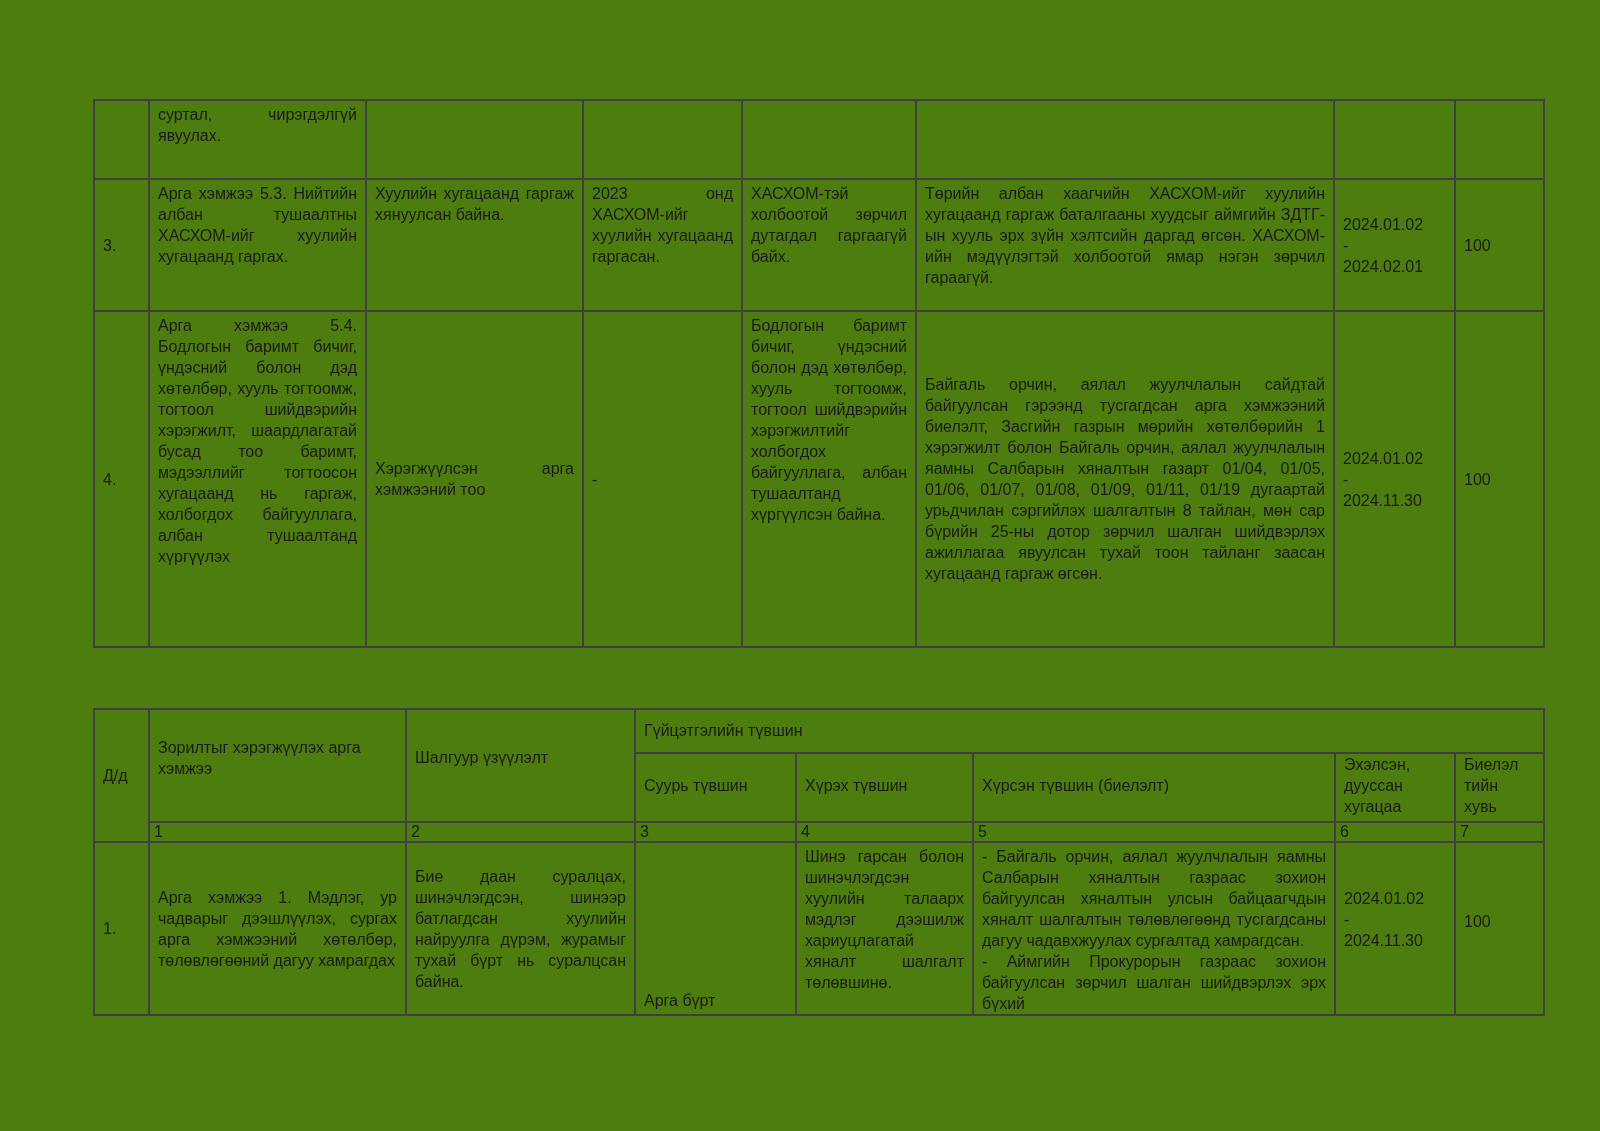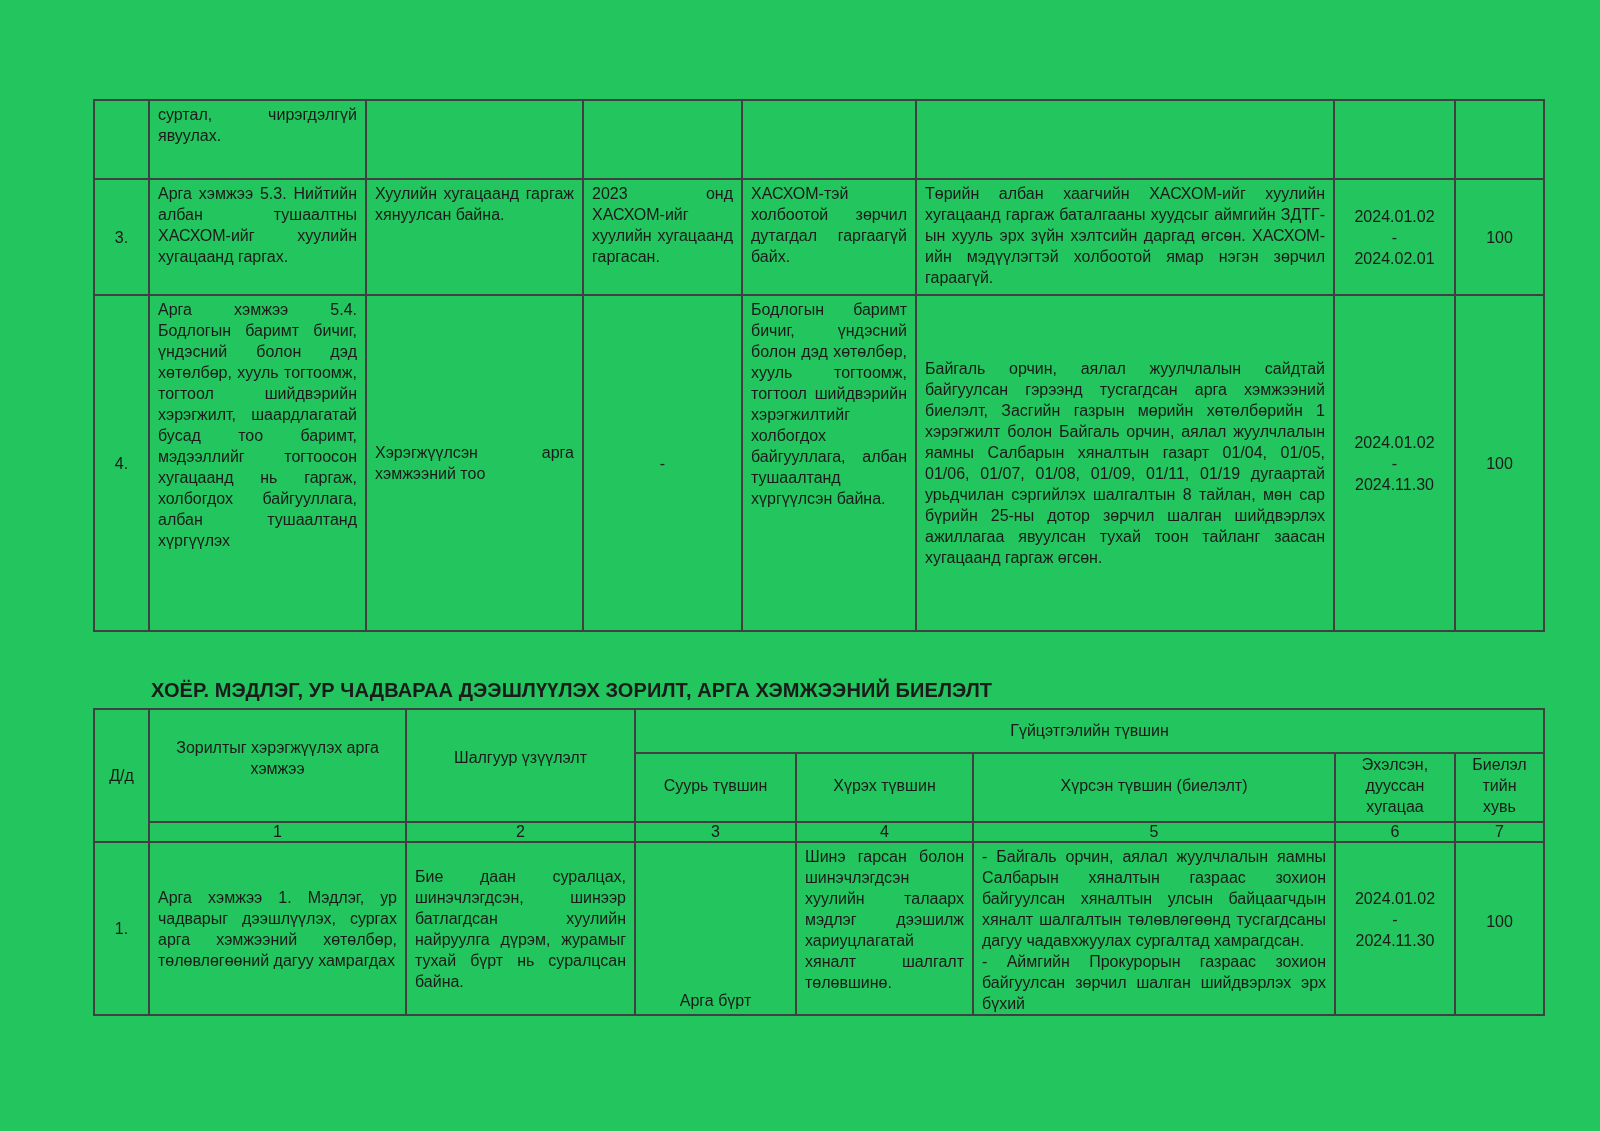--- a/index.html
+++ b/index.html
@@ -1,19 +1,19 @@
 <!DOCTYPE html>
 <html><head>
 <meta charset="utf-8">
 <style>
   html,body{margin:0;padding:0;background:#888;}
   .page{
     position:relative;
     width:1600px;height:1131px;
-    background:#22c55e;
+    background:#4d7c0f;
     font-family:"Liberation Sans","DejaVu Sans",sans-serif;
     color:#1b1b1b;
     overflow:hidden;
   }
   table.doc{
     border-collapse:collapse;
     table-layout:fixed;
     position:absolute;
     left:93px;
     width:1450px;
@@ -35,24 +35,24 @@
     width:100%;
     padding:3px 8px;
     overflow:hidden;
   }
   
   .vt{justify-content:flex-start}
   .vm{justify-content:center}
   .vb{justify-content:flex-end}
   
   .just{text-align:justify;text-justify:inter-word;}
-  .ctr{text-align:center}
+  .ctr{}
   .pre{white-space:pre-line}
   
-  .h77{height:77px}   .h114{height:114px} .h334{height:334px}
+  .h77{height:77px}   .h114{height:130px} .h334{height:334px}
   .h25{height:40px}   .h64{height:64px}   .h95{height:95px}
   .h115{height:131px} .h17{height:17px;padding:0 4px;line-height:19px}
   .h193{height:171px}
   .section-heading{
     position:absolute;
     left:151px;
     top:679px;
     font-size:20px;
     font-weight:bold;
     letter-spacing:0.1px;
@@ -154,21 +154,20 @@
 -
 2024.11.30</div>
           </td>
       <td>
             <div class="cell h334 vm ctr">100</div>
           </td>
     </tr>
   </tbody>
     </table>
 
-  <div class="section-heading">ХОЁР. МЭДЛЭГ, УР ЧАДВАРАА ДЭЭШЛҮҮЛЭХ ЗОРИЛТ, АРГА ХЭМЖЭЭНИЙ БИЕЛЭЛТ</div>
 
   <table class="doc" id="table2">
     <colgroup>
       <col style="width:55px">
         <col style="width:257px">
         <col style="width:229px">
         <col style="width:161px">
       <col style="width:177px">
         <col style="width:362px">
         <col style="width:120px">

